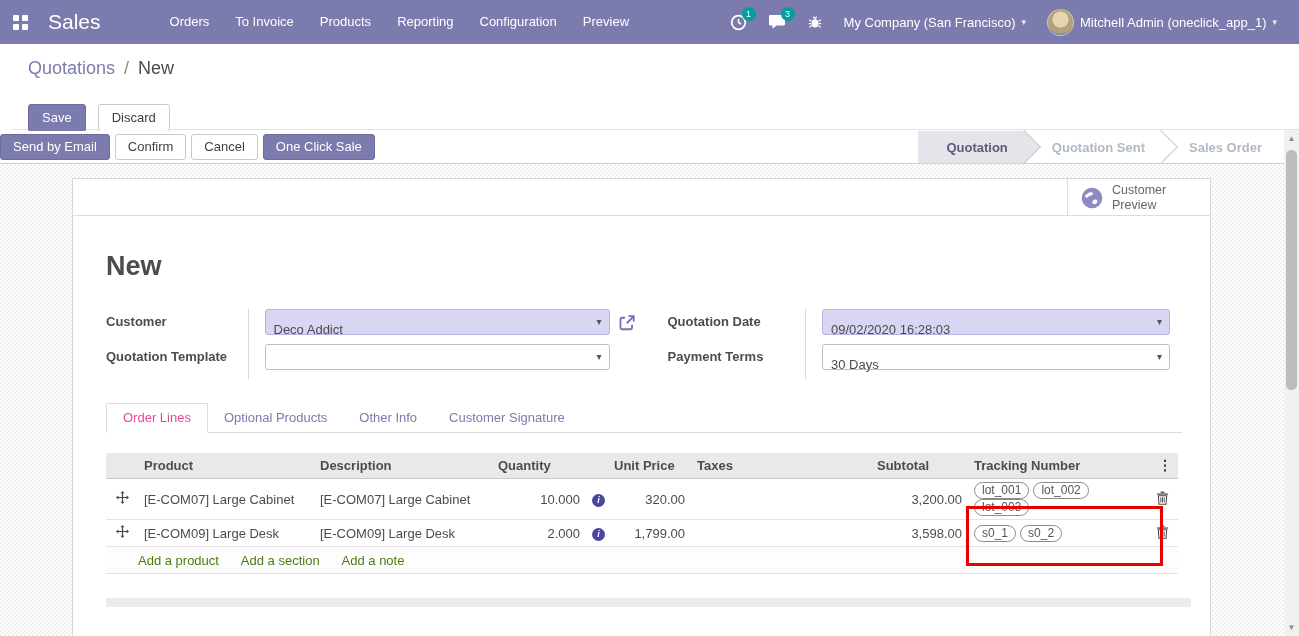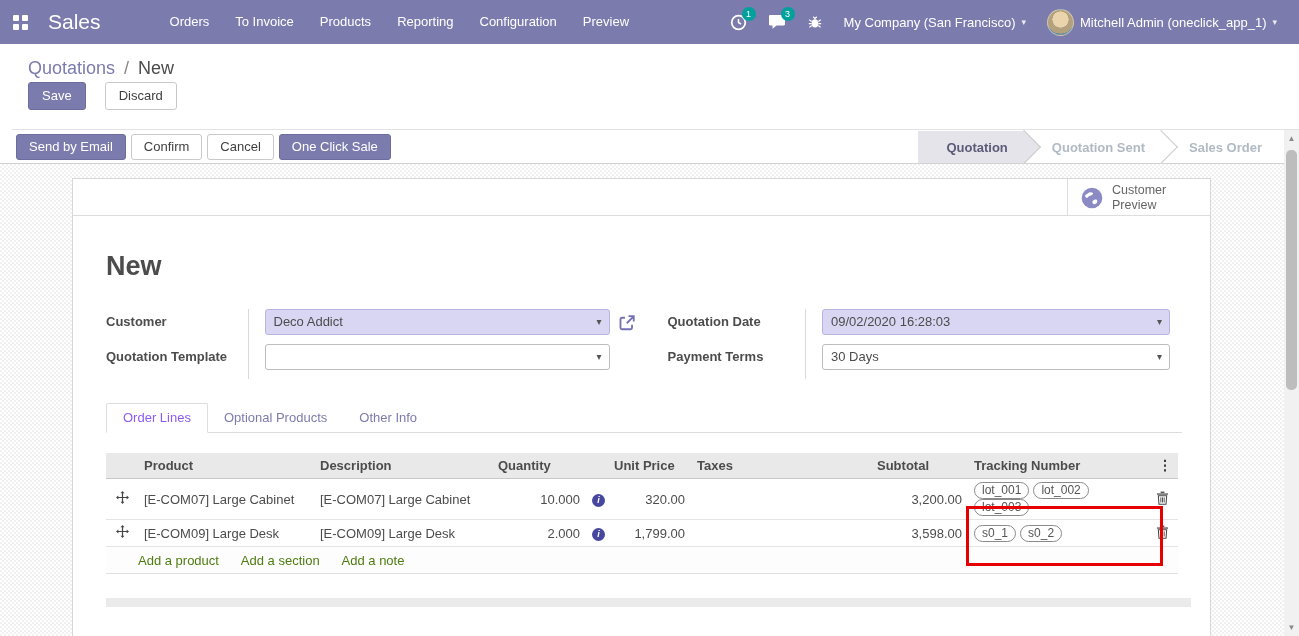--- a/index.html
+++ b/index.html
@@ -20,26 +20,26 @@
   .company-switch, .user-menu { display:flex; align-items:center; gap:6px; cursor:pointer; font-size:13px; white-space:nowrap; }
   .nav-caret { font-size:9px; opacity:.85; }
   .avatar { width:27px; height:27px; border-radius:50%; background:radial-gradient(circle at 50% 38%, #e9d4ae 0 40%, #b3a07c 41% 70%, #6f8d96 71%); border:1px solid rgba(255,255,255,.4); }
 
   
   .control-panel { position:absolute; top:44px; left:12px; width:1299px; height:86px; background:#fff; padding:11px 16px 16px; border-bottom:1px solid #e2e2e2; }
   .breadcrumb { font-size:18px; line-height:26px; }
   .breadcrumb .bc-link { color:#7c7bad; cursor:pointer; }
   .breadcrumb .bc-sep { color:#888; margin:0 4px; }
   .breadcrumb .bc-current { color:#4c4c4c; }
-  .cp-buttons { margin-top:1px; display:flex; gap:19px; }
+  .cp-buttons { margin-top:23px; display:flex; gap:12px; }
   .btn { display:inline-block; font-size:13px; line-height:16px; padding:5px 13px; border-radius:3px; cursor:pointer; border:1px solid #c9c9c9; background:#fff; color:#404040; white-space:nowrap; }
   .btn-primary { background:#7c7bad; border-color:#6d6c9c; color:#fff; }
 
   
-  .action-bar { position:absolute; top:131px; left:0; width:1284px; height:33px; background:#fff; border-bottom:1px solid #d2d2d2; display:flex; align-items:center; padding-left:16px; z-index:10; }
+  .action-bar { position:absolute; top:131px; left:0; width:1284px; height:33px; background:#fff; border-bottom:1px solid #d2d2d2; display:flex; align-items:center; z-index:10; }
   .action-bar .btn { padding:4px 12px; }
   .action-bar .btn + .btn { margin-left:5px; }
   .statusbar { margin-left:auto; display:flex; align-items:stretch; height:32px; }
   .sb-step { position:relative; display:flex; align-items:center; padding:0 16px 0 28px; font-weight:bold; font-size:13px; color:#b1bac4; background:#fff; cursor:pointer; }
   .sb-step .sb-label { position:relative; z-index:5; }
   .sb-step .sb-arrow { position:absolute; right:-12px; top:50%; width:24px; height:24px; margin-top:-12px; transform:rotate(45deg); border-top:1px solid #ccc; border-right:1px solid #ccc; background:inherit; }
   .sb-step.z3 { z-index:3; } .sb-step.z2 { z-index:2; } .sb-step.z1 { z-index:1; padding-right:22px; }
   .sb-step.active { background:#e4e4ea; color:#5c5b79; }
 
   
@@ -59,31 +59,31 @@
   .groups { display:flex; margin-top:28px; }
   .o-group { display:table; border-collapse:collapse; }
   .o-group-row { display:table-row; }
   .o-label-cell { display:table-cell; vertical-align:top; border-right:1px solid #d9d9d9; padding:5px 12px 13px 0; }
   .o-field-cell { display:table-cell; vertical-align:top; padding:0 0 9px 16px; }
   .o-label { font-weight:bold; font-size:13px; color:#4c4c4c; white-space:nowrap; }
   .group-left .o-label-cell { width:142px; }
   .group-left .o-field-cell { width:378px; }
   .group-right { margin-left:33px; }
   .group-right .o-label-cell { width:138px; }
-  .field-box { position:relative; height:26px; line-height:24px; border:1px solid #bdbdbd; border-radius:3px; background:#fff; padding:0 20px 0 8px; font-size:13px; color:#4c4c4c; cursor:pointer; }
+  .field-box { position:relative; height:26px; line-height:24px; border:1px solid #bdbdbd; border-radius:3px; background:#fff; padding:8px 20px 0 8px; font-size:13px; color:#4c4c4c; cursor:pointer; }
   .field-box.hl { background:#d8d6f3; border-color:#b6b4e2; }
   .w-left { width:345px; } .w-right { width:348px; }
   .field-caret { position:absolute; right:7px; top:0; font-size:10px; color:#555; line-height:24px; }
   .customer-line { display:flex; align-items:center; gap:9px; }
   .ext-link { cursor:pointer; display:flex; margin-top:2px; }
 
   
   .notebook-tabs { display:flex; margin-top:24px; border-bottom:1px solid #ddd; padding-left:0; align-items:flex-end; margin-right:28px; }
   .tab { padding:6px 16px 7px; font-size:13px; color:#7c7bad; cursor:pointer; margin-bottom:0; }
-  .tab.active { background:#fff; color:#8b5cf6; border:1px solid #ddd; border-bottom:1px solid #fff; border-radius:2px 2px 0 0; margin-bottom:-1px; }
+  .tab.active { background:#fff; color:#ec4899; border:1px solid #ddd; border-bottom:1px solid #fff; border-radius:2px 2px 0 0; margin-bottom:-1px; }
 
   
   .lines-table { margin-top:20px; border-collapse:collapse; table-layout:fixed; width:1072px; font-size:13px; }
   .lines-table th { background:#e9e9e9; color:#4c4c4c; font-weight:bold; text-align:left; padding:5px 6px; border-bottom:1px solid #c9c9c9; height:25px; }
   .lines-table td { padding:3px 6px; border-bottom:1px solid #e4e4e4; height:27px; color:#4c4c4c; vertical-align:middle; background:#fff; }
   .num { text-align:right; }
   .kebab { float:right; font-weight:bold; font-size:14px; color:#3a3a3a; cursor:pointer; line-height:15px; }
   .handle-cell { text-align:center; cursor:grab; }
   .info-dot { display:inline-block; width:13px; height:13px; border-radius:50%; background:#47479f; color:#fff; font-size:9px; font-weight:bold; line-height:13px; text-align:center; font-style:italic; cursor:pointer; }
   .tag-pill { display:inline-block; border:1.5px solid #8a8a8a; border-radius:10px; padding:0 7px; margin-right:4px; font-size:12px; color:#555; line-height:15px; }
@@ -257,20 +257,21 @@
               </div>
             </div>
           </div>
         </div>
       </div>
 
       <div class="notebook-tabs">
         <div class="tab active">Order Lines</div>
         <div class="tab">Optional Products</div>
         <div class="tab">Other Info</div>
+        <div class="tab">Customer Signature</div>
       </div>
 
       <table class="lines-table">
         <colgroup>
           <col style="width:32px">
             <col style="width:176px">
             <col style="width:178px">
             <col style="width:94px">
             <col style="width:22px">
           <col style="width:83px">

